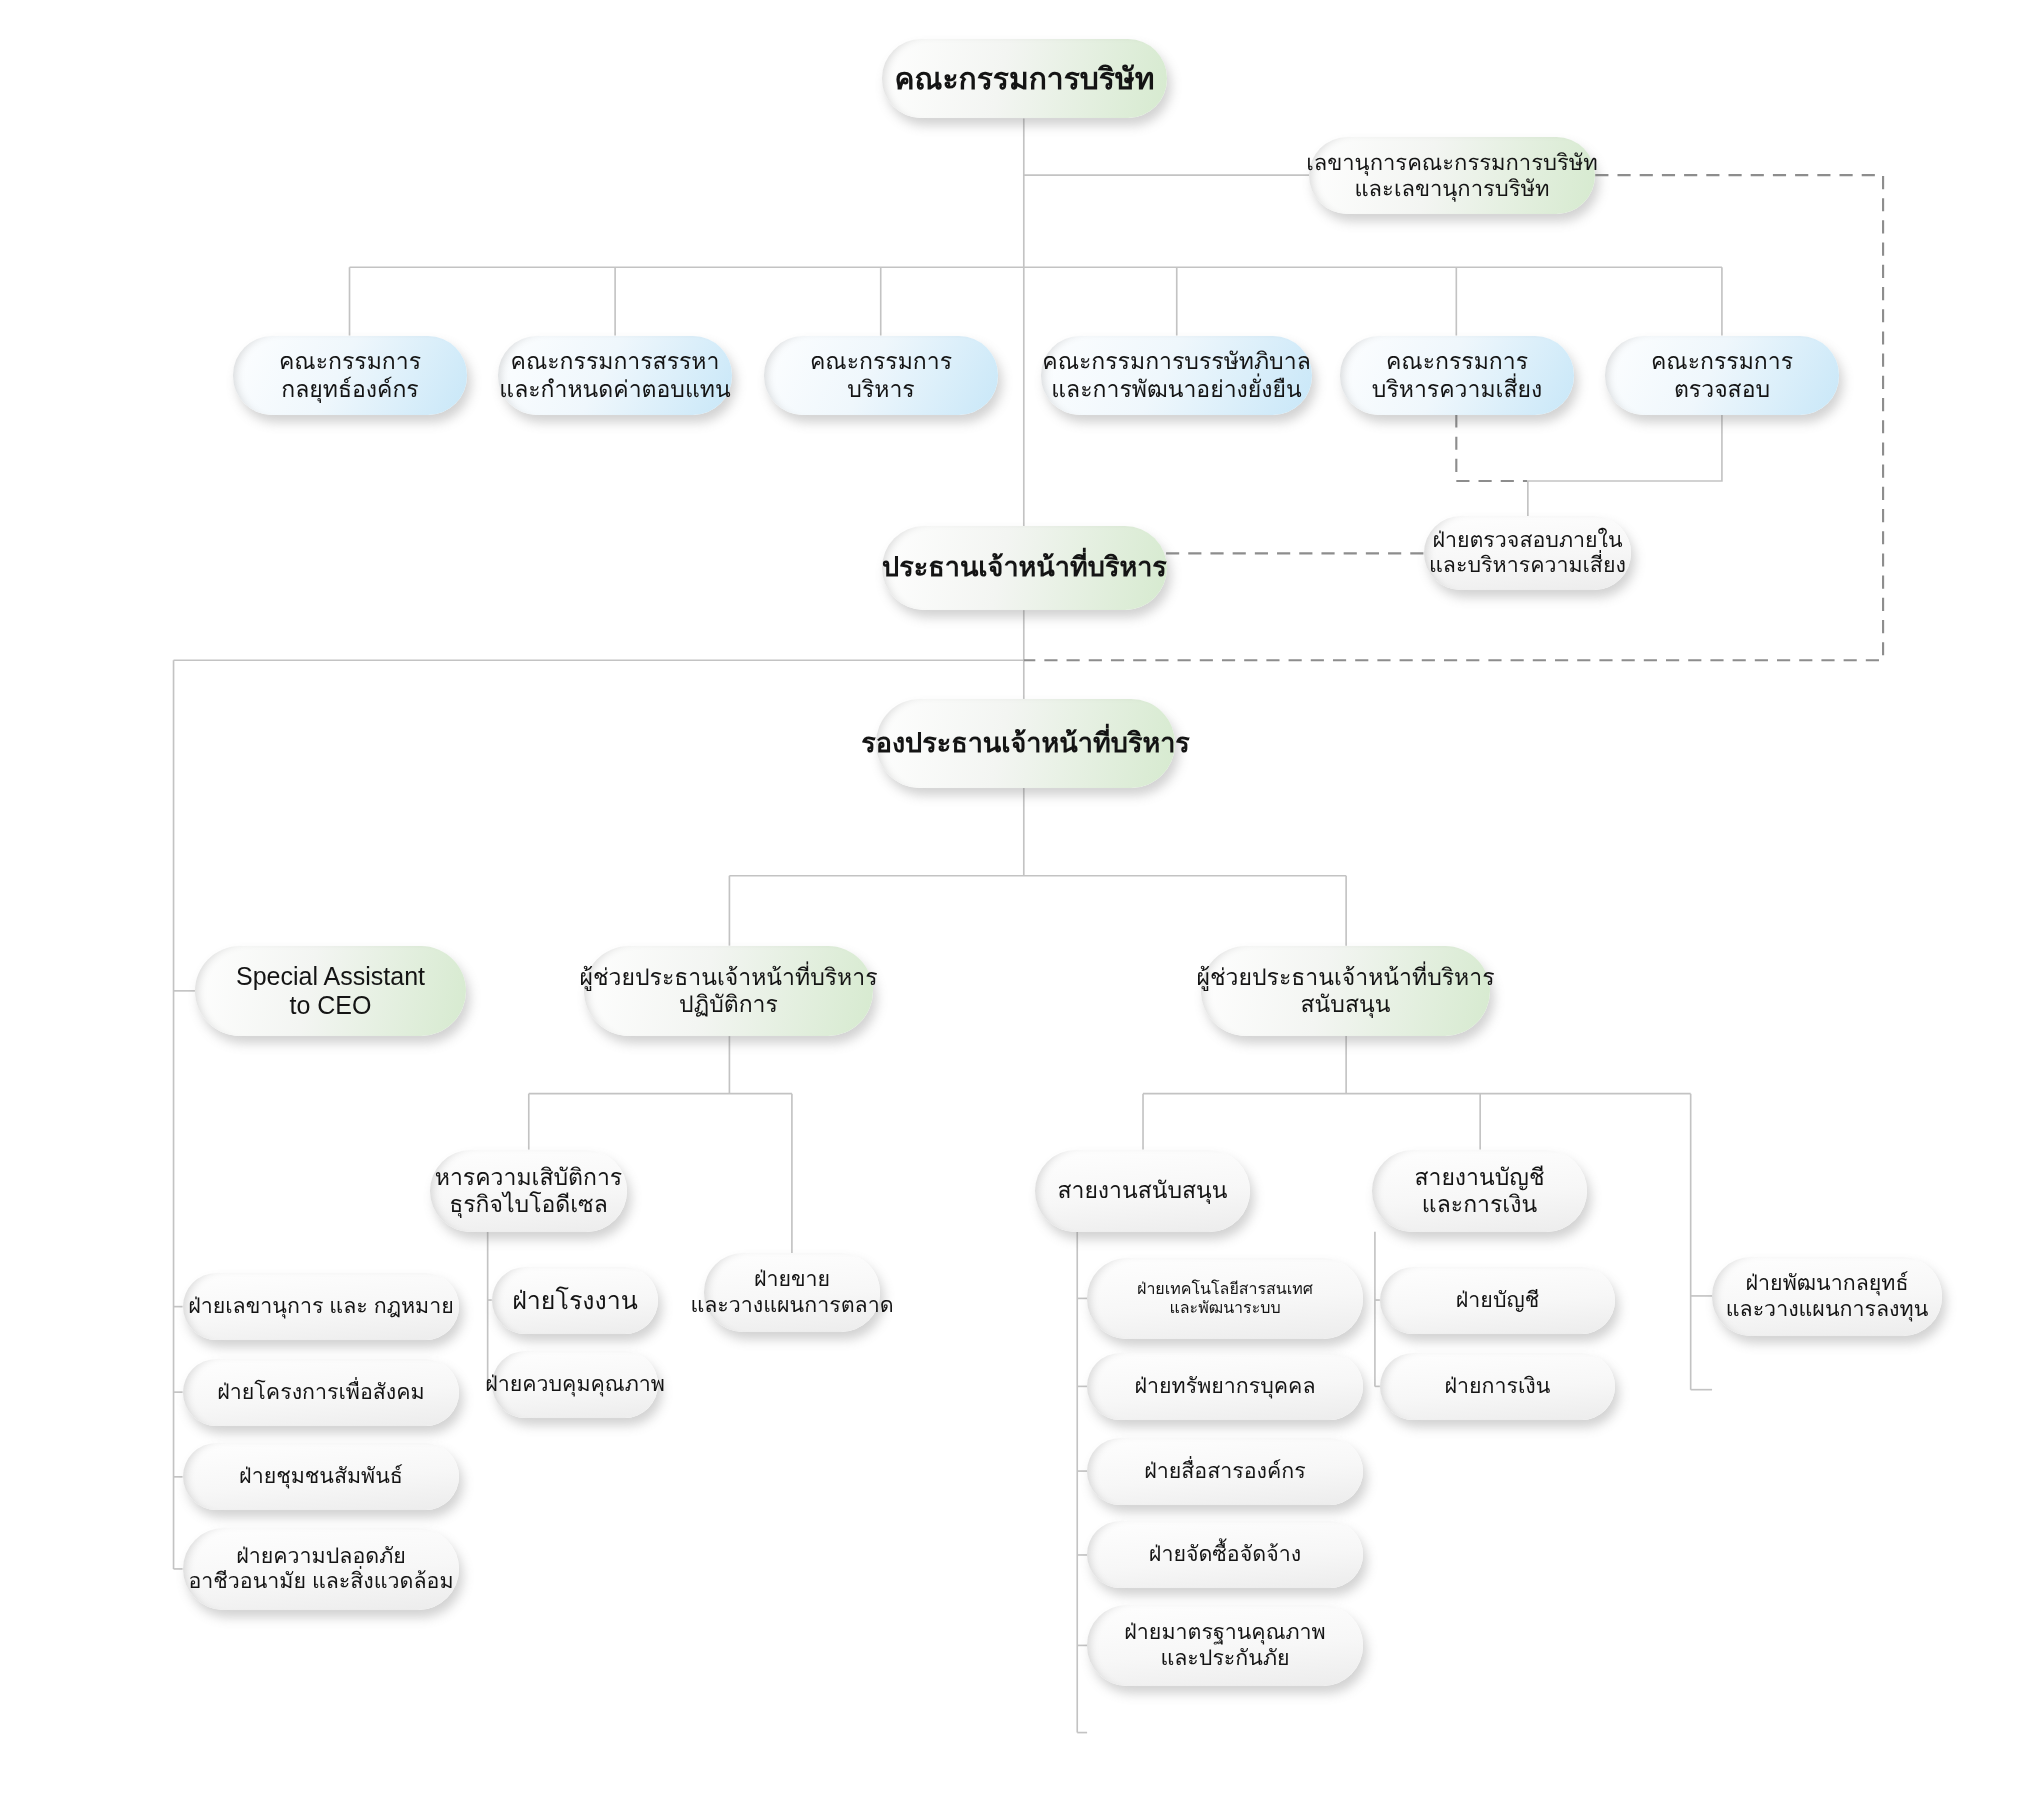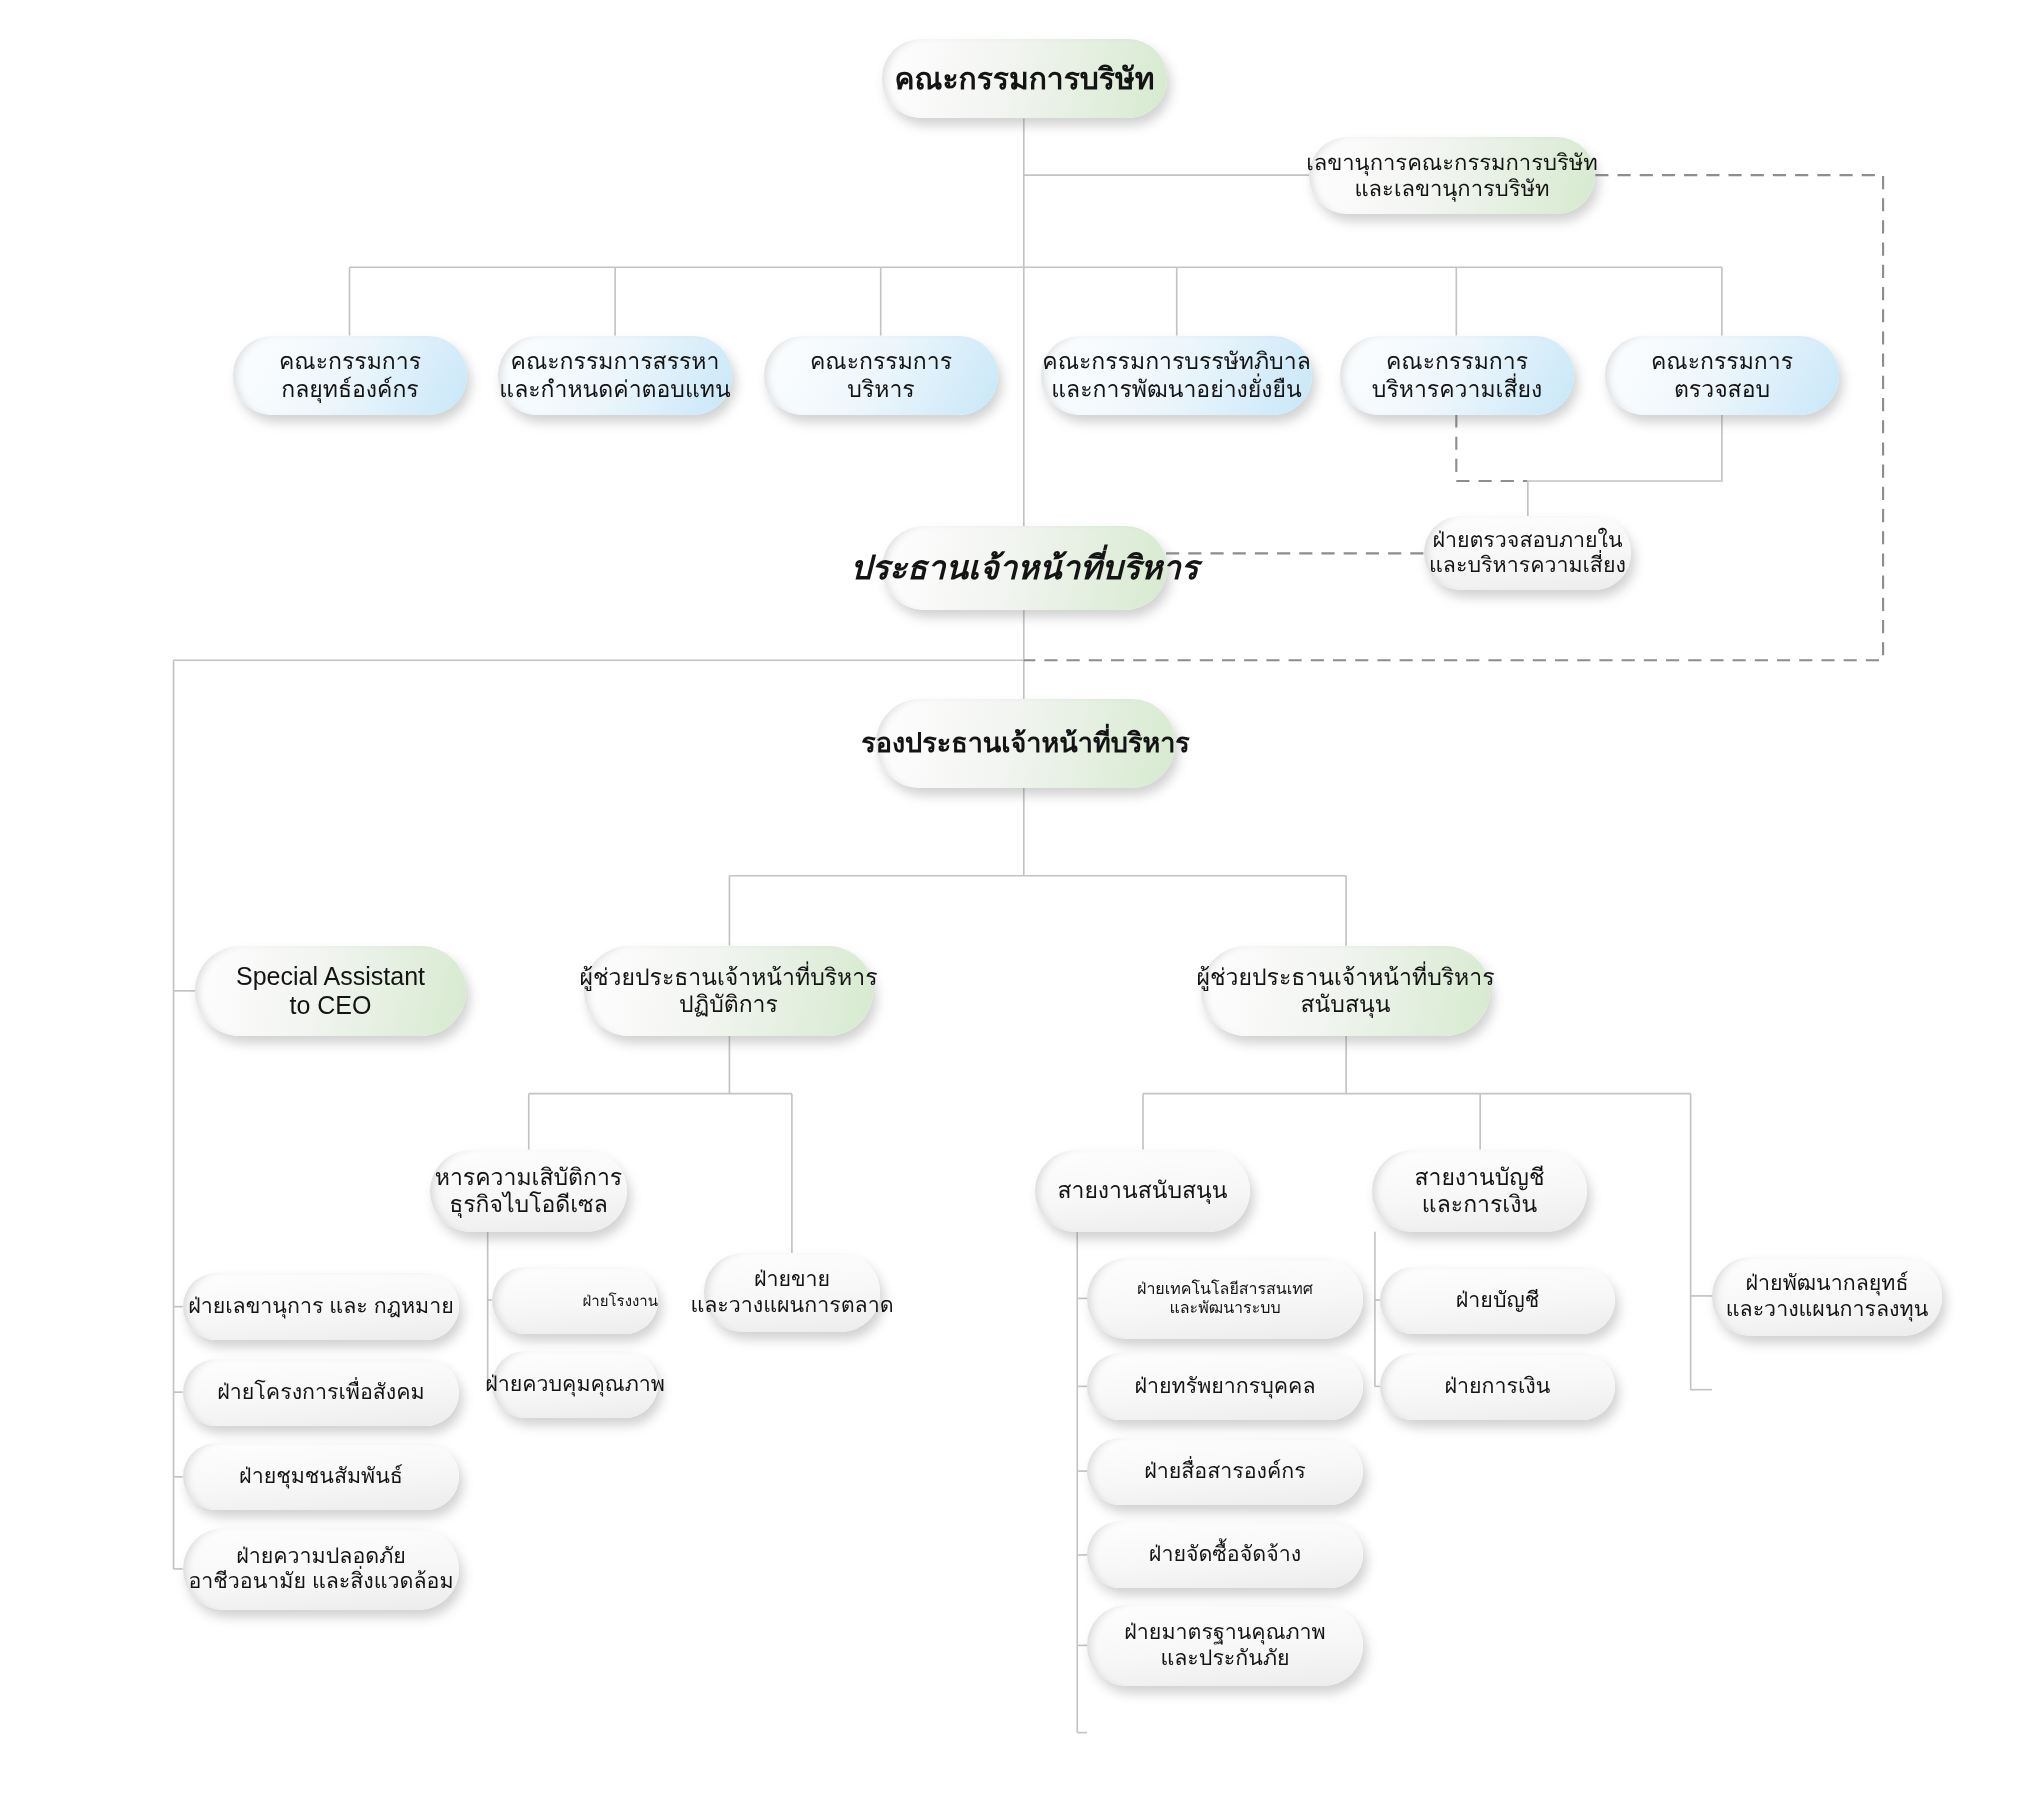--- a/index.html
+++ b/index.html
@@ -98,21 +98,21 @@
       <span class="ln">และการพัฒนาอย่างยั่งยืน</span>
     </div>
     <div class="pill blue" style="left: 1340px; top: 336px; width: 234px; height: 79px; font-size: 23px; border-radius: 39px;">
       <span class="ln">คณะกรรมการ</span>
       <span class="ln">บริหารความเสี่ยง</span>
     </div>
     <div class="pill blue" style="left: 1605px; top: 336px; width: 234px; height: 79px; font-size: 23px; border-radius: 39px;">
       <span class="ln">คณะกรรมการ</span>
       <span class="ln">ตรวจสอบ</span>
     </div>
-    <div class="pill green big" style="left: 882px; top: 526px; width: 285px; height: 84px; font-size: 33px; border-radius: 42px; font-style: italic;">
+    <div class="pill green big" style="left: 882px; top: 526px; width: 285px; height: 84px; font-size: 27px; border-radius: 42px;">
       <span class="ln">ประธานเจ้าหน้าที่บริหาร</span>
     </div>
     <div class="pill gray" style="left: 1424px; top: 516px; width: 207px; height: 74px; font-size: 21.4px; border-radius: 37px;">
       <span class="ln">ฝ่ายตรวจสอบภายใน</span>
       <span class="ln">และบริหารความเสี่ยง</span>
     </div>
     <div class="pill green big" style="left: 876px; top: 699px; width: 299px; height: 89px; font-size: 27px; border-radius: 44px;">
       <span class="ln">รองประธานเจ้าหน้าที่บริหาร</span>
     </div>
     <div class="pill green" style="left: 195px; top: 946px; width: 271px; height: 90px; font-size: 25px; border-radius: 45px;">
@@ -144,21 +144,21 @@
     <div class="pill gray" style="left: 183px; top: 1359px; width: 276px; height: 67px; font-size: 21.4px; border-radius: 34px;">
       <span class="ln">ฝ่ายโครงการเพื่อสังคม</span>
     </div>
     <div class="pill gray" style="left: 183px; top: 1443px; width: 276px; height: 67px; font-size: 21.4px; border-radius: 34px;">
       <span class="ln">ฝ่ายชุมชนสัมพันธ์</span>
     </div>
     <div class="pill gray" style="left: 183px; top: 1528px; width: 276px; height: 82px; font-size: 21.4px; border-radius: 41px;">
       <span class="ln">ฝ่ายความปลอดภัย</span>
       <span class="ln">อาชีวอนามัย และสิ่งแวดล้อม</span>
     </div>
-    <div class="pill gray" style="left: 492px; top: 1267px; width: 166px; height: 67px; font-size: 15px; border-radius: 34px; align-items: flex-end;">
+    <div class="pill gray" style="left: 492px; top: 1267px; width: 166px; height: 67px; font-size: 25px; border-radius: 34px;">
       <span class="ln">ฝ่ายโรงงาน</span>
     </div>
     <div class="pill gray" style="left: 492px; top: 1351px; width: 166px; height: 67px; font-size: 21.4px; border-radius: 34px;">
       <span class="ln">ฝ่ายควบคุมคุณภาพ</span>
     </div>
     <div class="pill gray" style="left: 704px; top: 1253px; width: 176px; height: 79px; font-size: 21.4px; border-radius: 39px;">
       <span class="ln">ฝ่ายขาย</span>
       <span class="ln">และวางแผนการตลาด</span>
     </div>
     <div class="pill gray" style="left: 1087px; top: 1258px; width: 276px; height: 81px; font-size: 16px; border-radius: 40px;">

